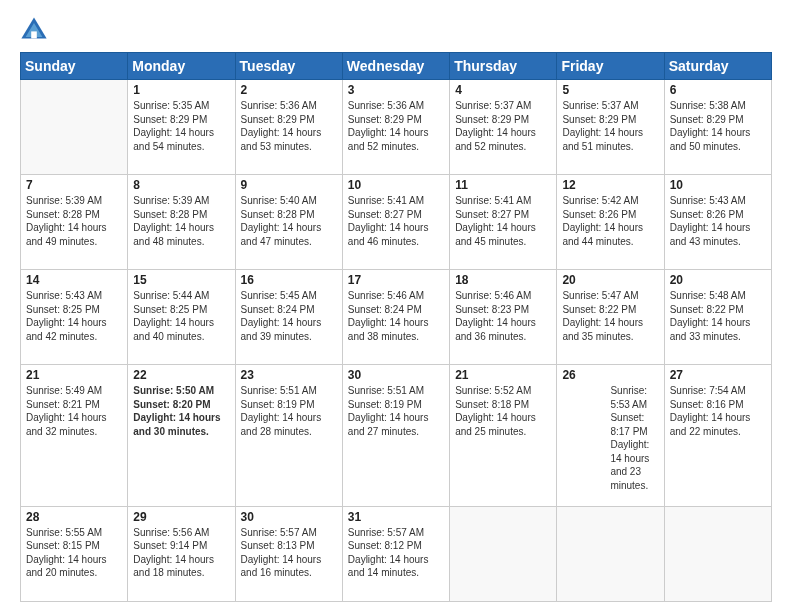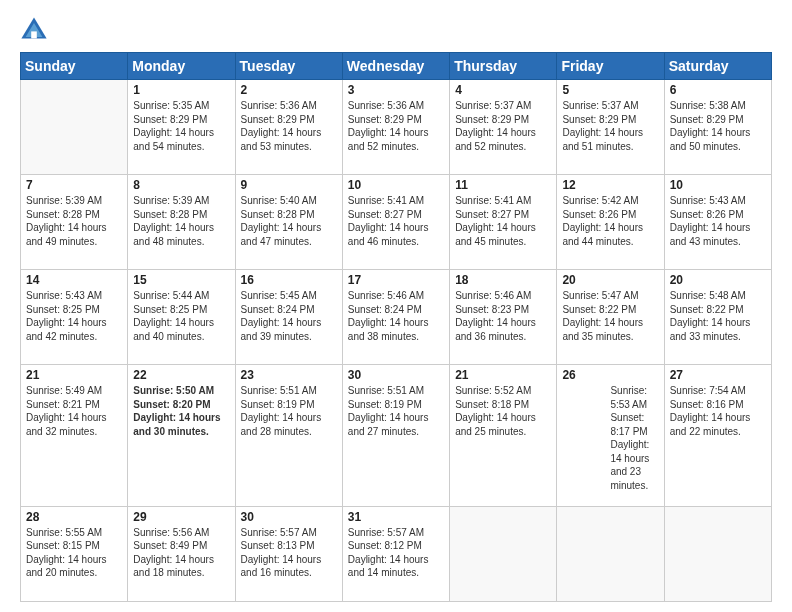--- a/index.html
+++ b/index.html
@@ -338,21 +338,21 @@
           <td>
             <span class="day-num">28</span>
             <div class="day-info" style="white-space: pre-line;">Sunrise: 5:55 AM
 Sunset: 8:15 PM
 Daylight: 14 hours
 and 20 minutes.</div>
           </td>
           <td>
             <span class="day-num">29</span>
             <div class="day-info" style="white-space: pre-line;">Sunrise: 5:56 AM
-Sunset: 8:49 PM
+Sunset: 9:14 PM
 Daylight: 14 hours
 and 18 minutes.</div>
           </td>
           <td>
             <span class="day-num">30</span>
             <div class="day-info" style="white-space: pre-line;">Sunrise: 5:57 AM
 Sunset: 8:13 PM
 Daylight: 14 hours
 and 16 minutes.</div>
           </td>

